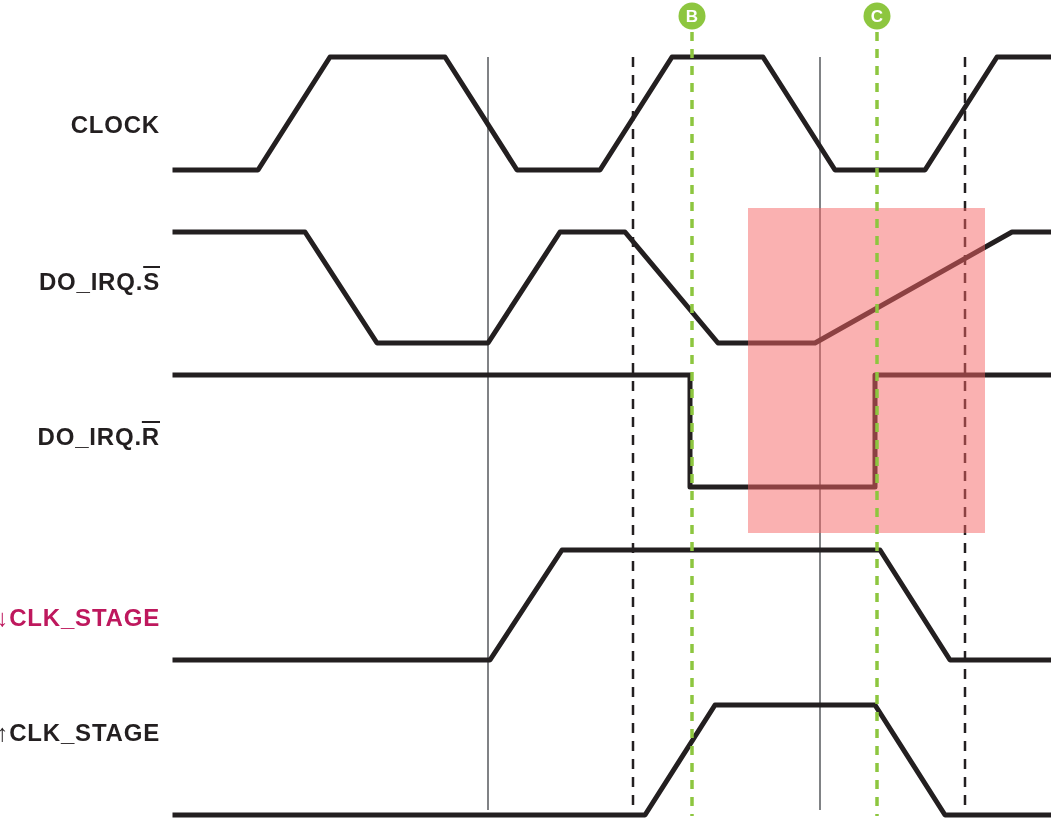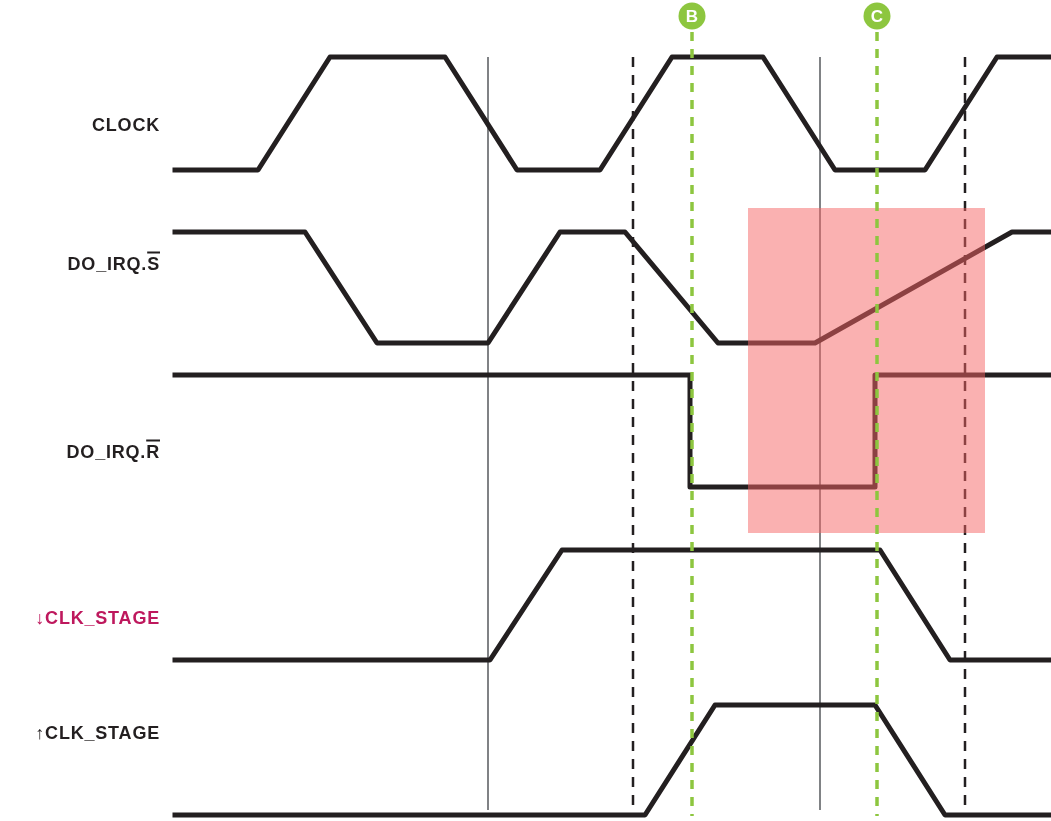--- a/index.html
+++ b/index.html
@@ -18,21 +18,21 @@
   .stage svg {
     position: absolute;
     left: 0;
     top: 0;
   }
   .signal-label {
     position: absolute;
     right: 891px; 
     transform: translateY(-50%);
     font-weight: 700;
-    font-size: 18px;
+    font-size: 24px;
     letter-spacing: 0.8px;
     color: #231f20;
     white-space: nowrap;
   }
   .overline {
     text-decoration: overline;
     text-decoration-thickness: 2px;
   }
 </style>
 </head>
@@ -54,21 +54,21 @@
       <line x1="692" y1="32" x2="692" y2="816" stroke="#8dc63f" stroke-width="3.5" stroke-dasharray="9 8"></line>
       <circle cx="692" cy="16" r="13.5" fill="#8dc63f"></circle>
       <text x="692" y="22" text-anchor="middle" font-size="17" font-weight="bold" fill="#ffffff" font-family="&quot;Liberation Sans&quot;,&quot;DejaVu Sans&quot;,sans-serif">B</text>
       <line x1="877" y1="32" x2="877" y2="816" stroke="#8dc63f" stroke-width="3.5" stroke-dasharray="9 8"></line>
       <circle cx="877" cy="16" r="13.5" fill="#8dc63f"></circle>
       <text x="877" y="22" text-anchor="middle" font-size="17" font-weight="bold" fill="#ffffff" font-family="&quot;Liberation Sans&quot;,&quot;DejaVu Sans&quot;,sans-serif">C</text>
     </svg>
 
   <div class="signal-label" style="top: 125px; color: rgb(35, 31, 32);"><span>CLOCK</span><span class="overline"></span></div>
 
-  <div class="signal-label" style="top: 264px; color: rgb(35, 31, 32);"><span>DO_IRQ.</span><span class="overline">S</span></div>
+  <div class="signal-label" style="top: 282px; color: rgb(35, 31, 32);"><span>DO_IRQ.</span><span class="overline">S</span></div>
 
-  <div class="signal-label" style="top: 452px; color: rgb(35, 31, 32);"><span>DO_IRQ.</span><span class="overline">R</span></div>
+  <div class="signal-label" style="top: 437px; color: rgb(35, 31, 32);"><span>DO_IRQ.</span><span class="overline">R</span></div>
 
   <div class="signal-label" style="top: 618px; color: #be185d;"><span>↓CLK_STAGE</span><span class="overline"></span></div>
 
   <div class="signal-label" style="top: 733px; color: rgb(35, 31, 32);"><span>↑CLK_STAGE</span><span class="overline"></span></div>
 
 </div>
 
 </body></html>

